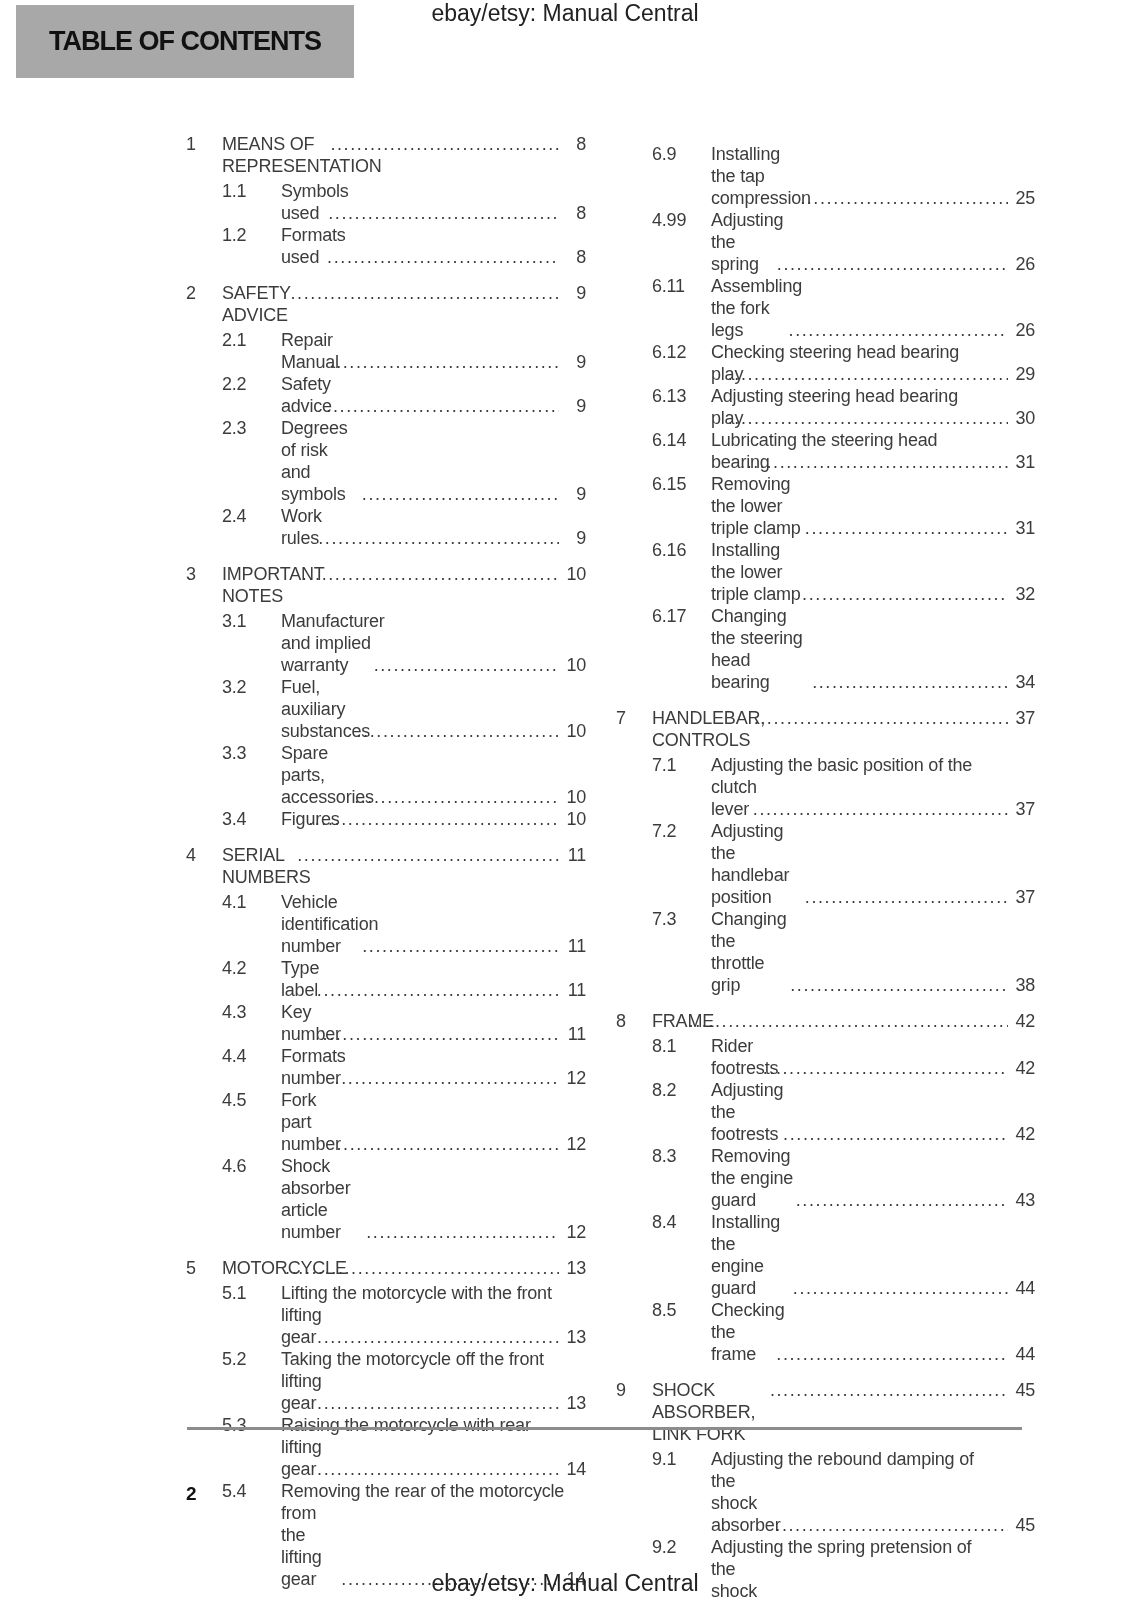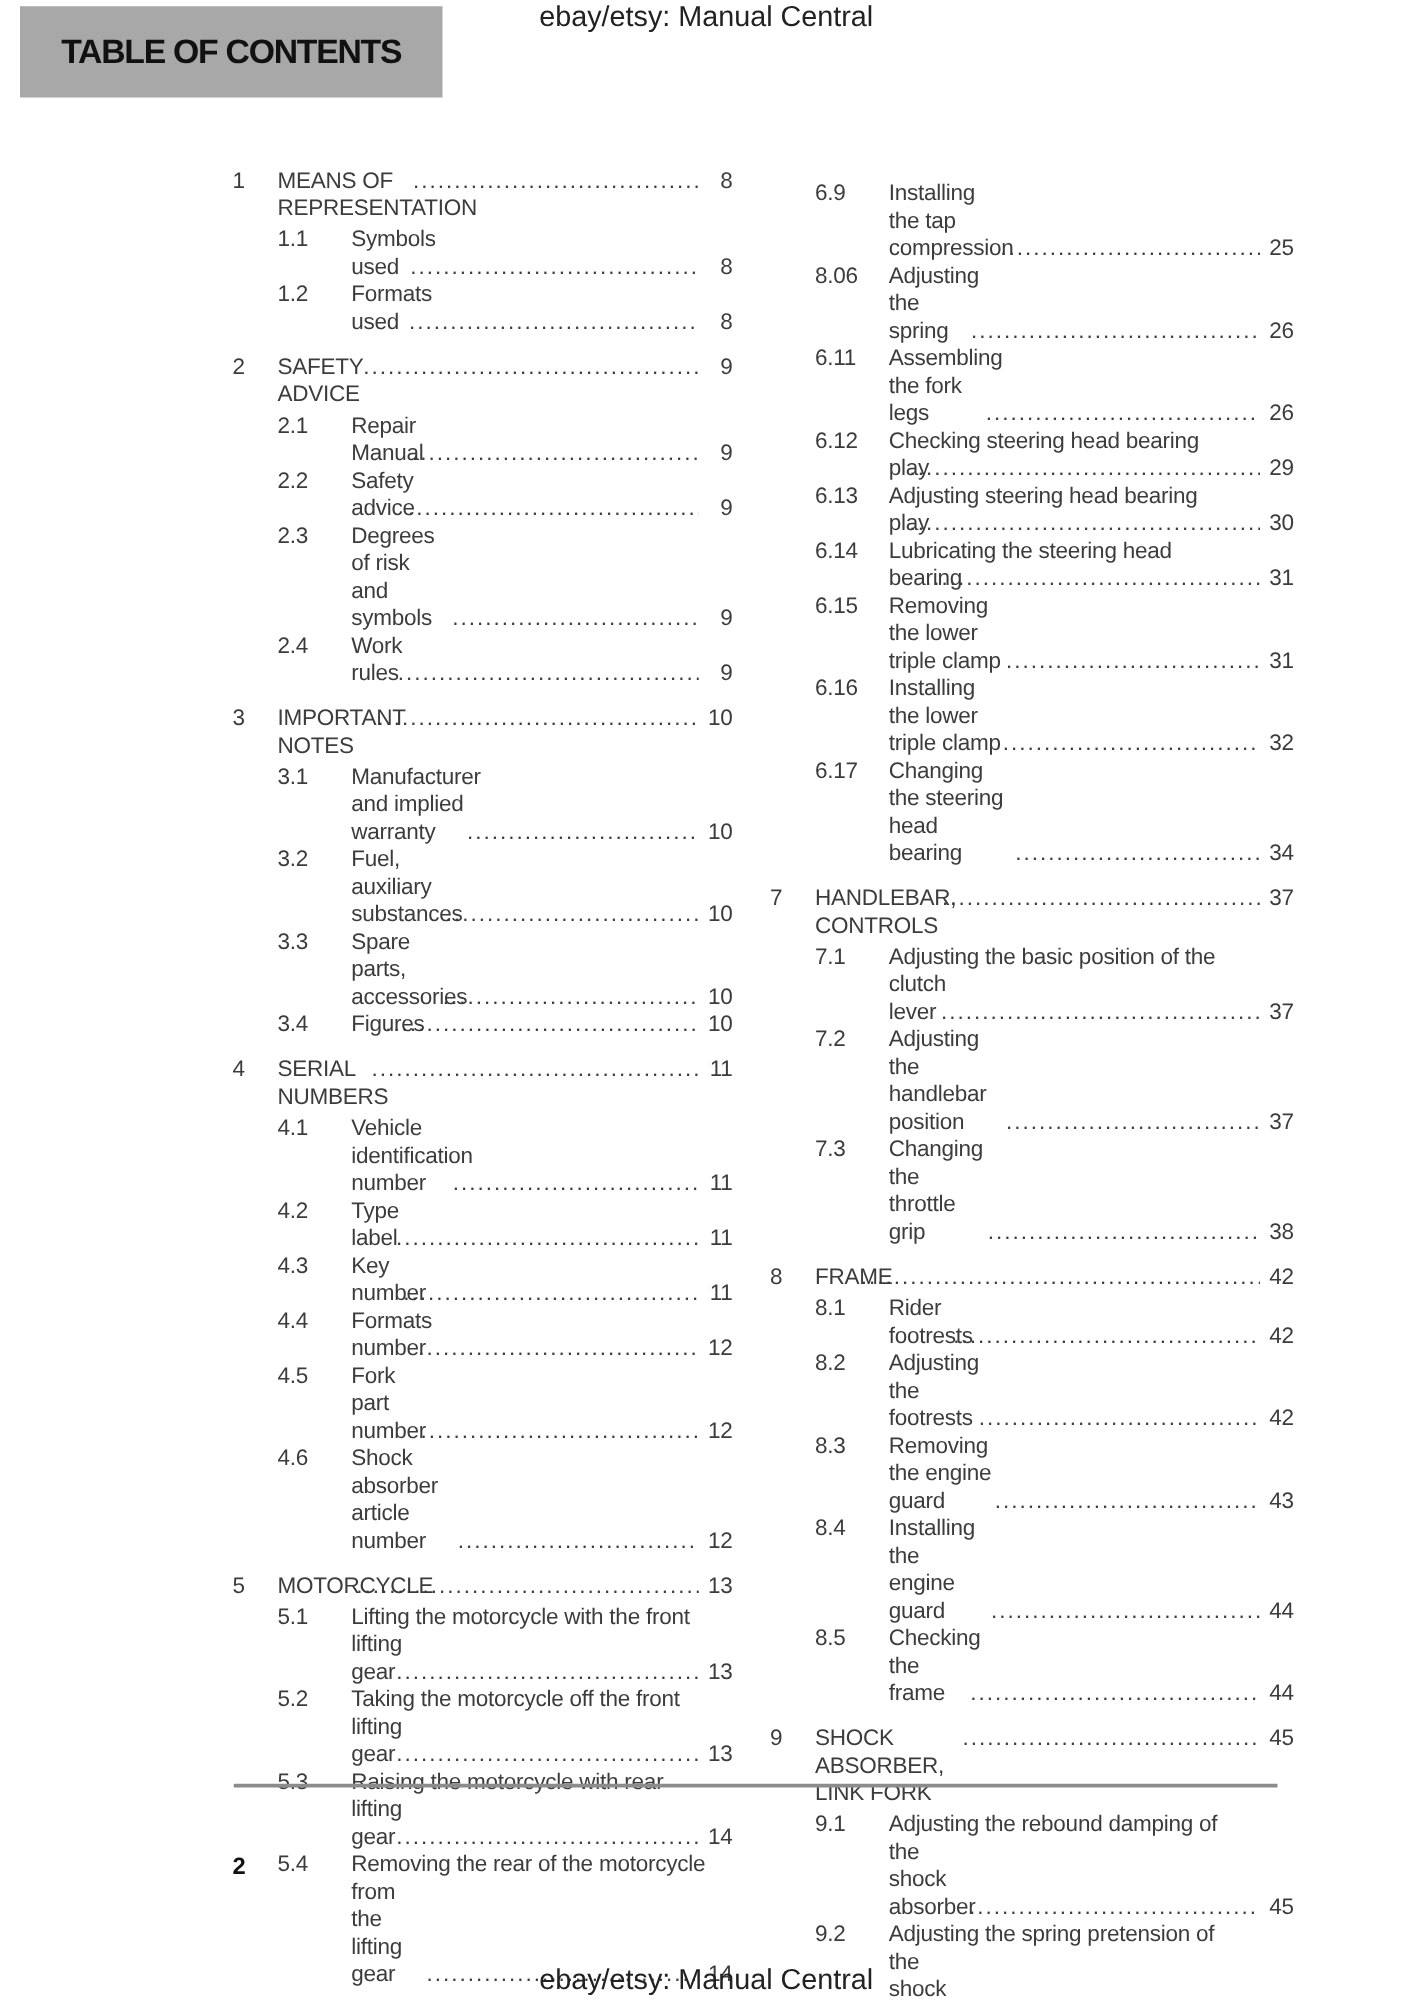--- a/index.html
+++ b/index.html
@@ -332,21 +332,21 @@
             <span class="item-num">6.9</span>
             <div class="item-body">
               <div class="line-last">
                 <span class="txt">Installing the tap compression</span>
                 <span class="lead"></span>
                 <span class="pg">25</span>
               </div>
             </div>
           </div>
           <div class="item-row">
-            <span class="item-num">8.06</span>
+            <span class="item-num">4.99</span>
             <div class="item-body">
               <div class="line-last">
                 <span class="txt">Adjusting the spring</span>
                 <span class="lead"></span>
                 <span class="pg">26</span>
               </div>
             </div>
           </div>
           <div class="item-row">
             <span class="item-num">6.11</span>

